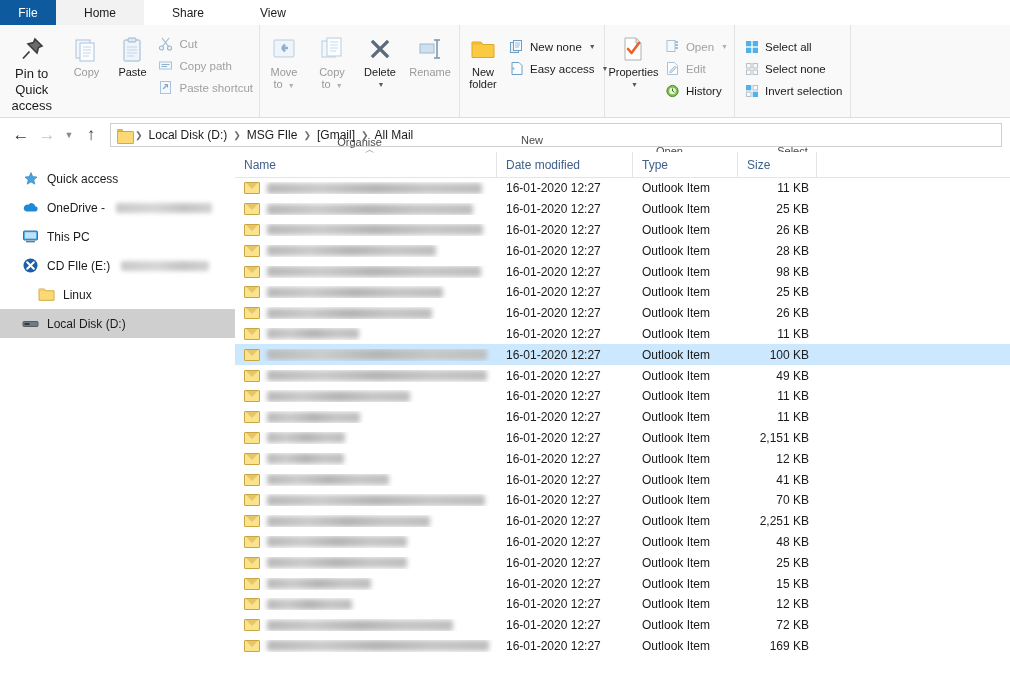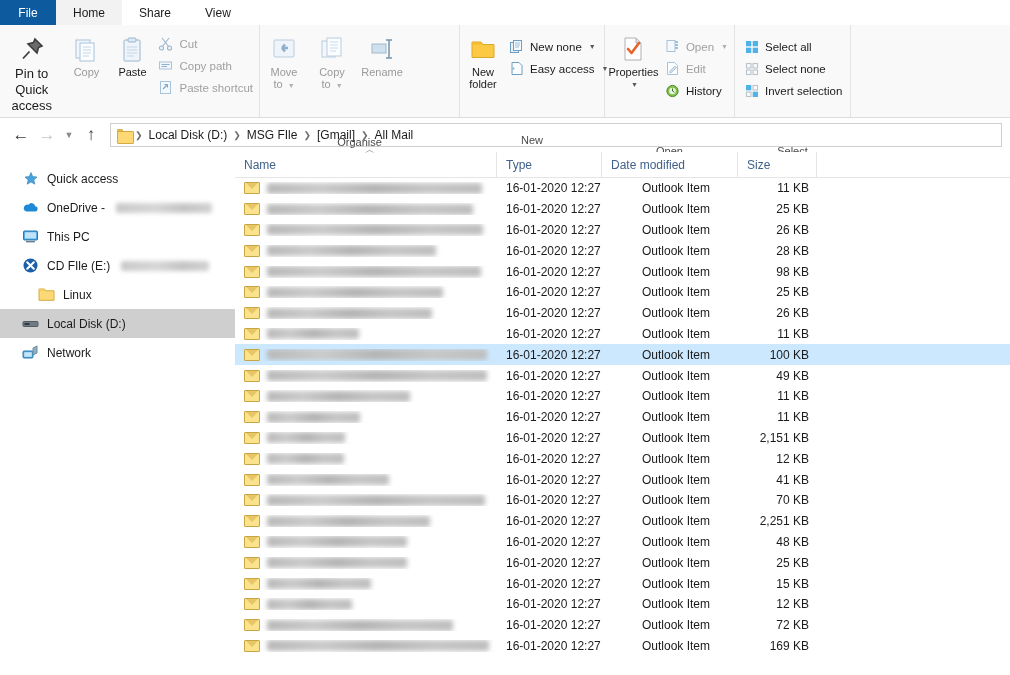--- a/index.html
+++ b/index.html
@@ -12,21 +12,21 @@
   }
 
   
   .tabbar {
     height: 25px; display: flex; align-items: flex-start;
     background: #ffffff; border-bottom: 1px solid #ffffff;
     position: relative;
   }
   .tab {
     display: flex; align-items: center; justify-content: center;
-    padding: 0 17px; font-size: 12px; color: #1b1b1b;
+    padding: 0 28px; font-size: 12px; color: #1b1b1b;
     height: 25px; white-space: nowrap;
   }
   .tab.file {
     background: #0d5a9e; color: #ffffff; width: 56px; padding: 0;
   }
   .tab.active { background: #f2f2f2; color: #1b1b1b; }
 
   
   .ribbon {
     height: 93px; background: #f9f9f9;
@@ -270,20 +270,29 @@
             <rect x="10" y="3" width="14" height="18" fill="#fbfdff" stroke="#b7cde0"></rect>
             <g stroke="#cadcea" stroke-width="1">
               <line x1="13" y1="7" x2="21" y2="7"></line>
                 <line x1="13" y1="10" x2="21" y2="10"></line>
               <line x1="13" y1="13" x2="21" y2="13"></line>
                 <line x1="13" y1="16" x2="19" y2="16"></line>
             </g>
           </svg>
         </span>
         <span style="line-height:12px">Copy<br>to <span class="caret dim">▼</span></span>
+      </div>
+      <div class="bigbtn" style="width:48px">
+        <span class="ic">
+          <svg width="30" height="28" viewBox="0 0 30 28">
+            <path d="M8 7 L22 21 M22 7 L8 21" stroke="#5c6b7a" stroke-width="3.2" fill="none" stroke-linecap="square"></path>
+          </svg>
+        </span>
+        <span>Delete</span>
+        <span class="caret" style="margin-top:1px">▼</span>
       </div>
       <div class="bigbtn dim" style="width:52px">
         <span class="ic">
           <svg width="30" height="28" viewBox="0 0 30 28">
             <rect x="5" y="9" width="14" height="9" fill="#cfe0ee" stroke="#9fb8cc"></rect>
             <line x1="22" y1="5" x2="22" y2="23" stroke="#7e98ad" stroke-width="1.6"></line>
             <line x1="19" y1="5" x2="25" y2="5" stroke="#7e98ad" stroke-width="1.6"></line>
             <line x1="19" y1="23" x2="25" y2="23" stroke="#7e98ad" stroke-width="1.6"></line>
           </svg>
         </span>
@@ -509,38 +518,28 @@
     <div class="sb-item sel">
       <span class="sb-ic">
         <svg width="17" height="13" viewBox="0 0 17 13">
           <rect x="1" y="4.5" width="15" height="5" rx="1" fill="#6f7a84" stroke="#525c65"></rect>
           <rect x="2.5" y="6" width="5" height="2" fill="#33393f"></rect>
         </svg>
       </span>
       <span>Local Disk (D:)</span>
     </div>
 
-    <div class="sb-item">
-      <span class="sb-ic">
-        <svg width="17" height="17" viewBox="0 0 17 17">
-          <rect x="1" y="7" width="10" height="7" rx="1" fill="#49a5e0" stroke="#2f7fb4"></rect>
-          <rect x="2.2" y="8.2" width="7.6" height="4.6" fill="#c7e5f8"></rect>
-          <path d="M11 4 l4-2 v7 l-4 2 z" fill="#8fb0c4" stroke="#6d8c9e"></path>
-        </svg>
-      </span>
-      <span>Network</span>
-    </div>
   </div>
 
   <div class="filepane">
     <div class="colhead">
       <div class="sortmark">︿</div>
       <div class="cell c-name">Name</div>
+      <div class="cell c-date">Date modified</div>
       <div class="cell c-type">Type</div>
-      <div class="cell c-date">Date modified</div>
       <div class="cell c-size">Size</div>
     </div>
     <div class="rows" id="rows">
         <div class="row">
           <div class="r-name">
             <span class="env"></span>
             <span class="fn-redact" style="width: 215px;"></span>
           </div>
           <div class="r-date">16-01-2020 12:27</div>
           <div class="r-type">Outlook Item</div>

